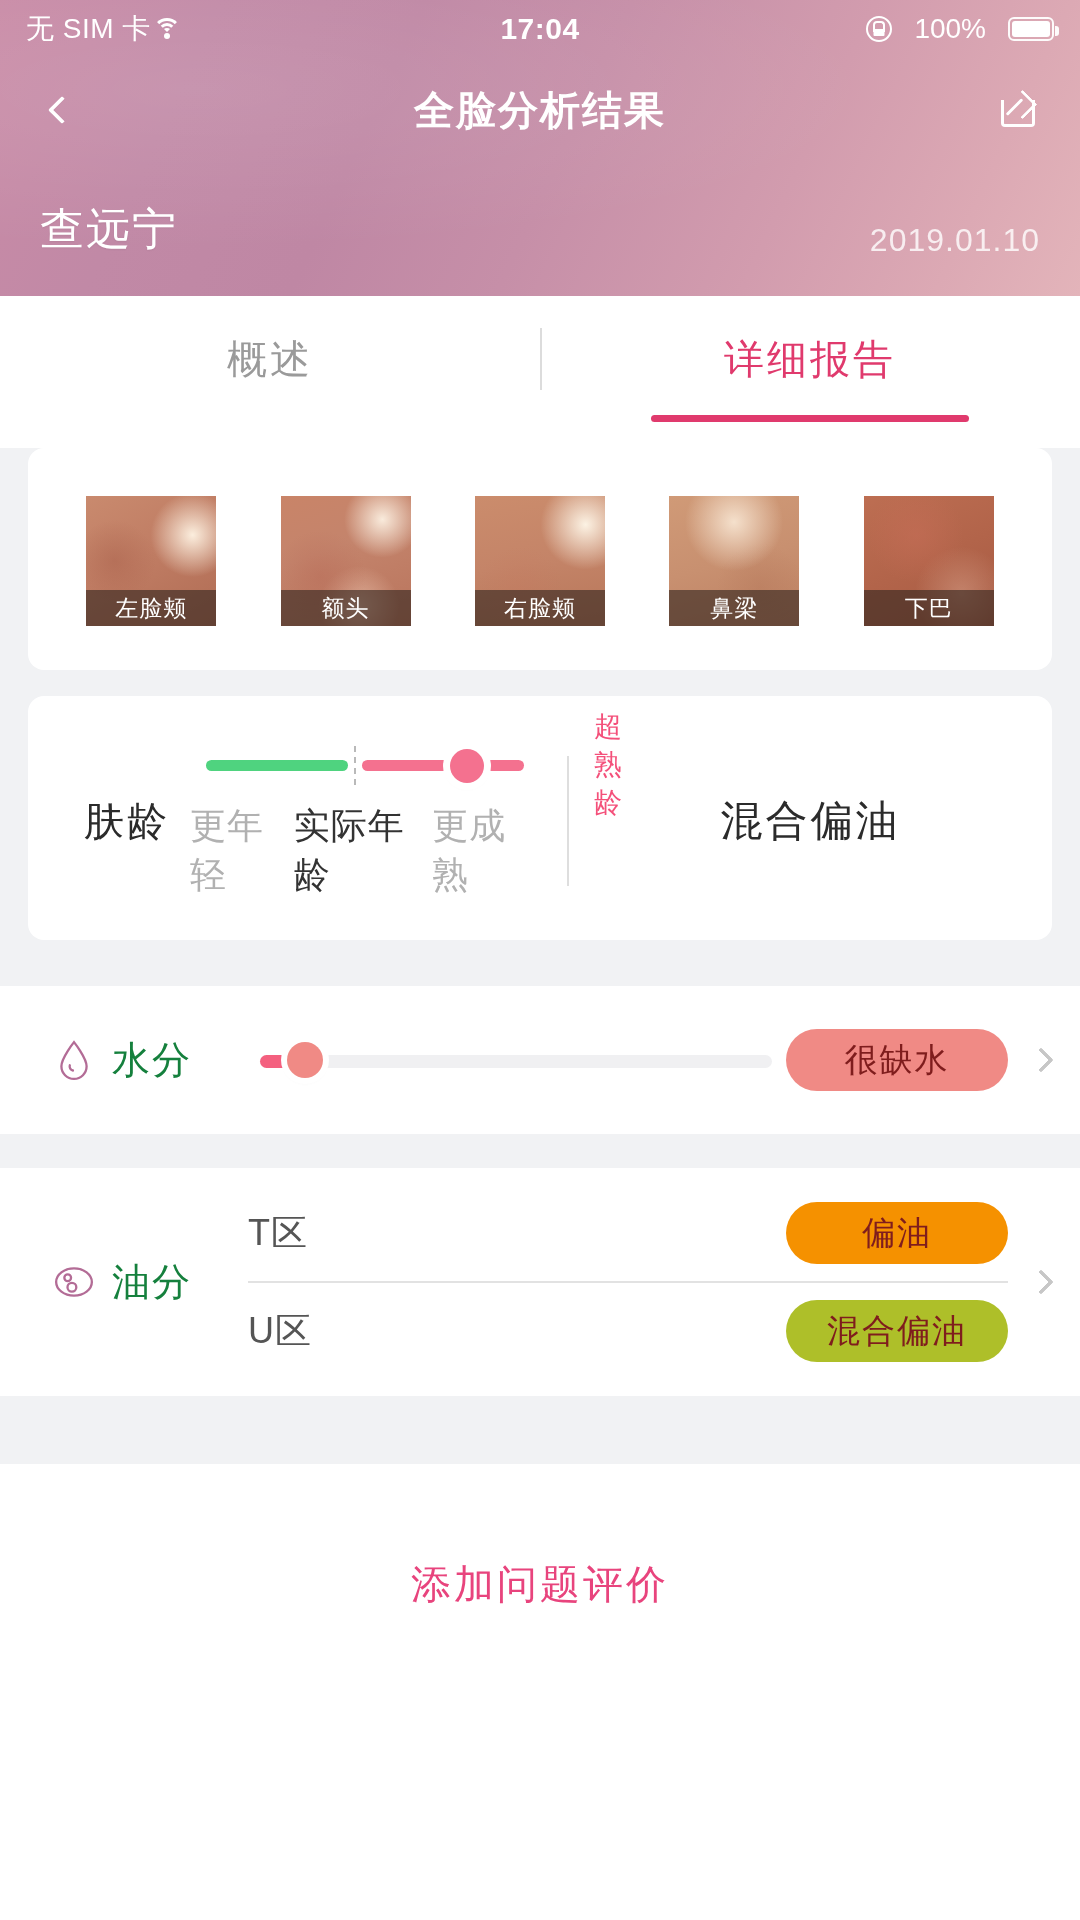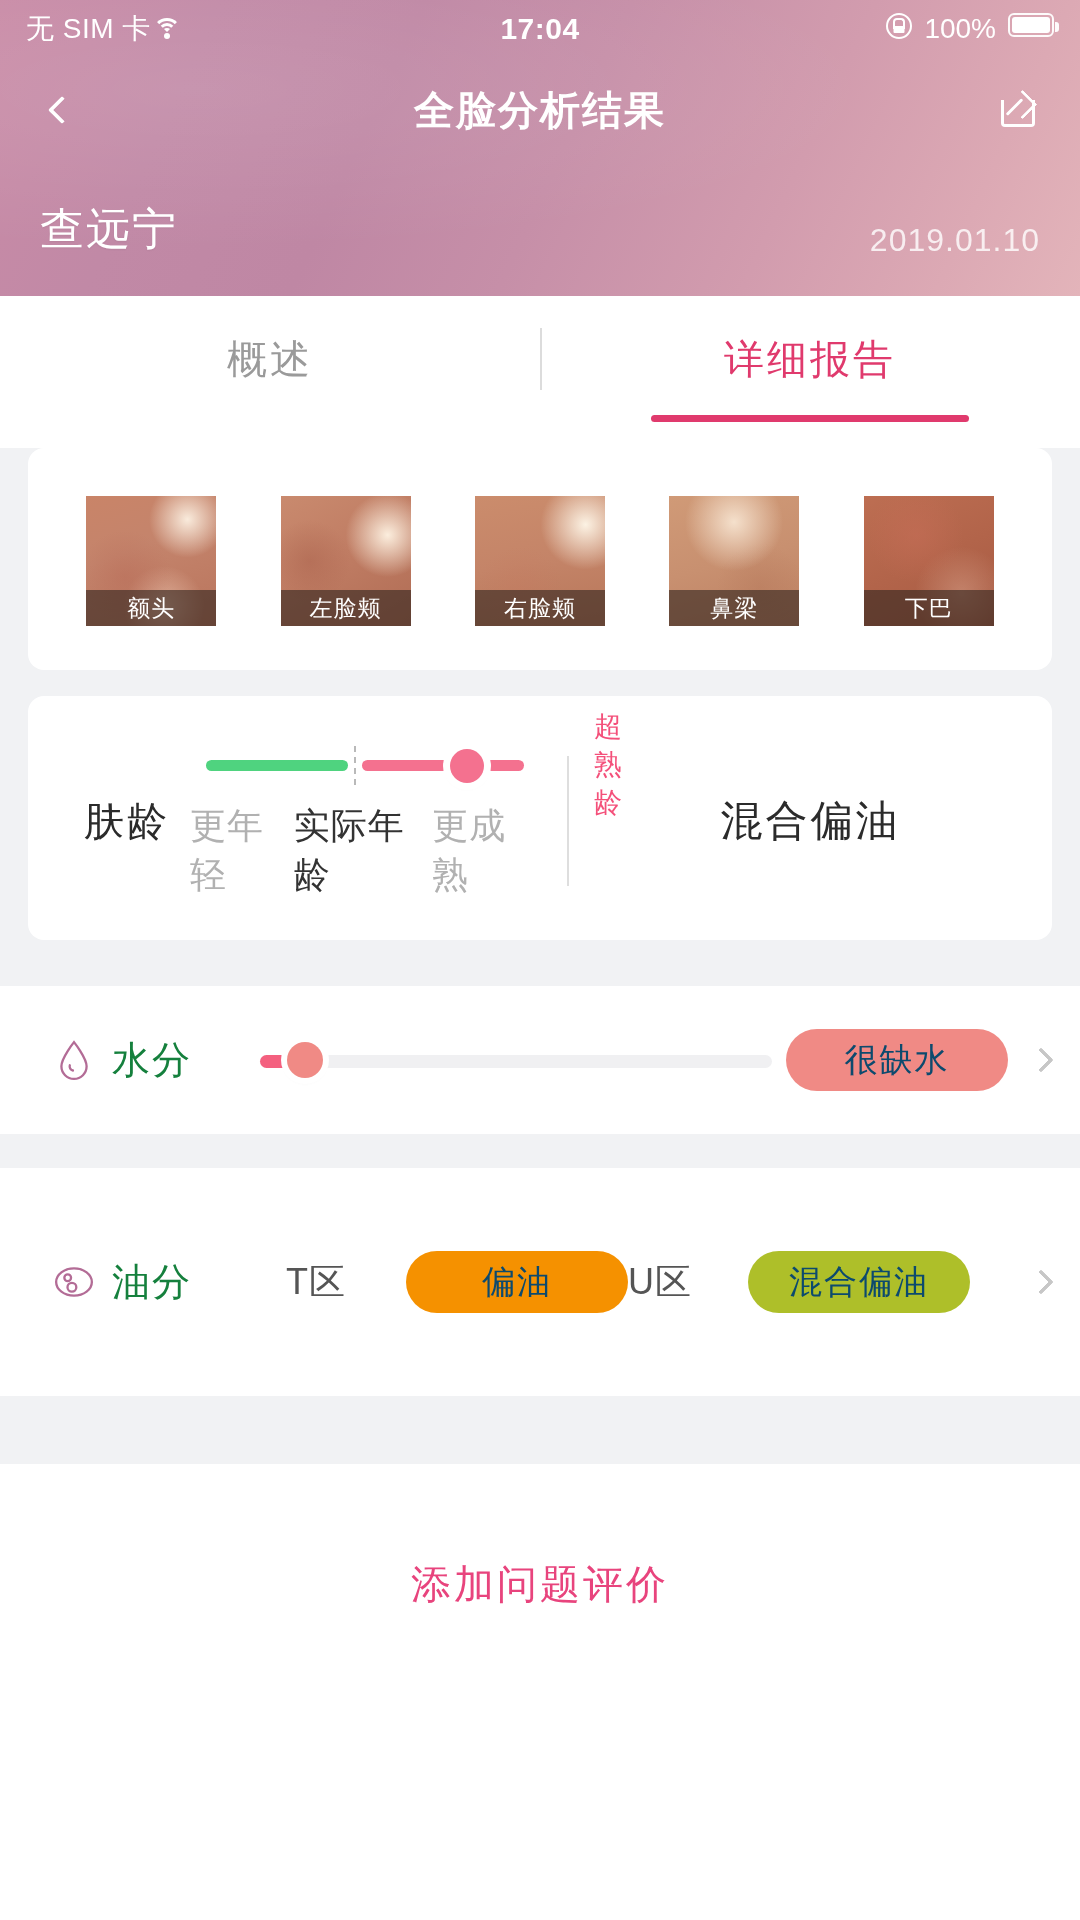--- a/index.html
+++ b/index.html
@@ -22,21 +22,21 @@
     background:radial-gradient(ellipse at 18% 30%, rgba(255,255,255,.10), rgba(255,255,255,0) 55%);
     pointer-events:none;
   }
   .statusbar{
     position:relative; z-index:2;
     height:58px; display:flex; align-items:center;
     padding:0 26px; color:#fff;
   }
   .sb-left{ display:flex; align-items:center; gap:2px; font-size:28px; letter-spacing:.5px; }
   .sb-center{ position:absolute; left:0; right:0; text-align:center; font-size:30px; font-weight:600; letter-spacing:.5px;}
-  .sb-right{ margin-left:auto; display:flex; align-items:flex-start; gap:12px; font-size:28px; position:relative; z-index:3;}
+  .sb-right{ margin-left:auto; display:flex; align-items:center; gap:22px; font-size:28px; position:relative; z-index:3;}
   .wifi{ width:28px; height:22px; position:relative; display:inline-block; }
   .wifi i{ position:absolute; border:3px solid #fff; border-bottom-color:transparent;
            border-left-color:transparent; border-right-color:transparent; border-radius:50%; left:50%; transform:translateX(-50%);}
   .wifi i:nth-child(1){ width:28px; height:28px; top:0; }
   .wifi i:nth-child(2){ width:18px; height:18px; top:5px; }
   .wifi i:nth-child(3){ width:8px;  height:8px;  top:10px; border-width:4px; }
   .wifi b{ position:absolute; width:6px;height:6px;border-radius:50%;background:#fff;left:50%;margin-left:-3px;top:15px;}
   .lockicon{ width:26px;height:26px;border:2.5px solid #fff;border-radius:50%;position:relative;display:inline-block;}
   .lockicon::before{ content:""; position:absolute; width:8px;height:9px;border:2px solid #fff;border-bottom:none;
       border-radius:4px 4px 0 0; left:50%; transform:translateX(-50%); top:3px;}
@@ -144,27 +144,27 @@
   .srow-icon{ width:52px; display:flex; align-items:center; justify-content:center; }
   .srow-name{ font-size:38px; color:#15803d; letter-spacing:2px; margin-left:12px; width:134px; }
 
   .slider{ position:relative; flex:1; margin-left:14px; margin-right:14px; height:34px; }
   .slider .trk{ position:absolute; left:0; right:0; top:12px; height:13px;
                 background:#f0f0f2; border-radius:7px; }
   .slider .fill{ position:absolute; left:0; top:12px; height:13px; background:#f4607f; border-radius:7px; }
   .slider .kn{ position:absolute; top:-1px; width:36px;height:36px;border-radius:50%;
                background:#f08a85; box-shadow:0 0 0 6px #fff, 0 2px 6px rgba(0,0,0,.12); }
 
-  .pill{ border-radius:34px; color:#0c4a6e; font-size:33px; letter-spacing:2px;
+  .pill{ border-radius:34px; color:#7f1d1d; font-size:33px; letter-spacing:2px;
          display:flex; align-items:center; justify-content:center;
          height:62px; min-width:222px; padding:16px 20px; }
   .chev-r{ width:18px;height:18px;border-top:4px solid #c7c7c7;border-right:4px solid #c7c7c7;
            transform:rotate(45deg); margin-left:24px; border-radius:2px; flex:none;}
 
-  .oil-mid{ flex:1; margin-left:2px; display:flex; flex-direction:row; justify-content:center; }
+  .oil-mid{ flex:1; margin-left:2px; display:flex; flex-direction:column; justify-content:center; }
   .oil-line{ display:flex; align-items:center; height:84px; }
   .oil-zone{ font-size:36px; color:#555; letter-spacing:1px; width:120px; }
   .oil-sep{ height:2px; background:#e2e2e2; margin:6px 0; }
   .oil-spacer{ flex:1; }
 
   .footer{ background:#fff; height:240px; display:flex; align-items:center; justify-content:center; }
   .footer-btn{ font-size:40px; color:#e8447d; letter-spacing:3px; cursor:pointer; }
 </style>
 </head>
 <body>
@@ -220,28 +220,28 @@
       <span>详细报告</span>
     </div>
   </div>
 
   <div class="scroll">
 
     <div class="card patch-card">
       <div class="patch-row">
 
         <div class="patch">
+          <div class="img sk2">
+            <div class="cap">左脸颊</div>
+          </div>
+        </div>
+
+        <div class="patch">
           <div class="img sk1">
             <div class="cap">额头</div>
-          </div>
-        </div>
-
-        <div class="patch">
-          <div class="img sk2">
-            <div class="cap">左脸颊</div>
           </div>
         </div>
 
         <div class="patch">
           <div class="img sk3">
             <div class="cap">右脸颊</div>
           </div>
         </div>
 
         <div class="patch">

